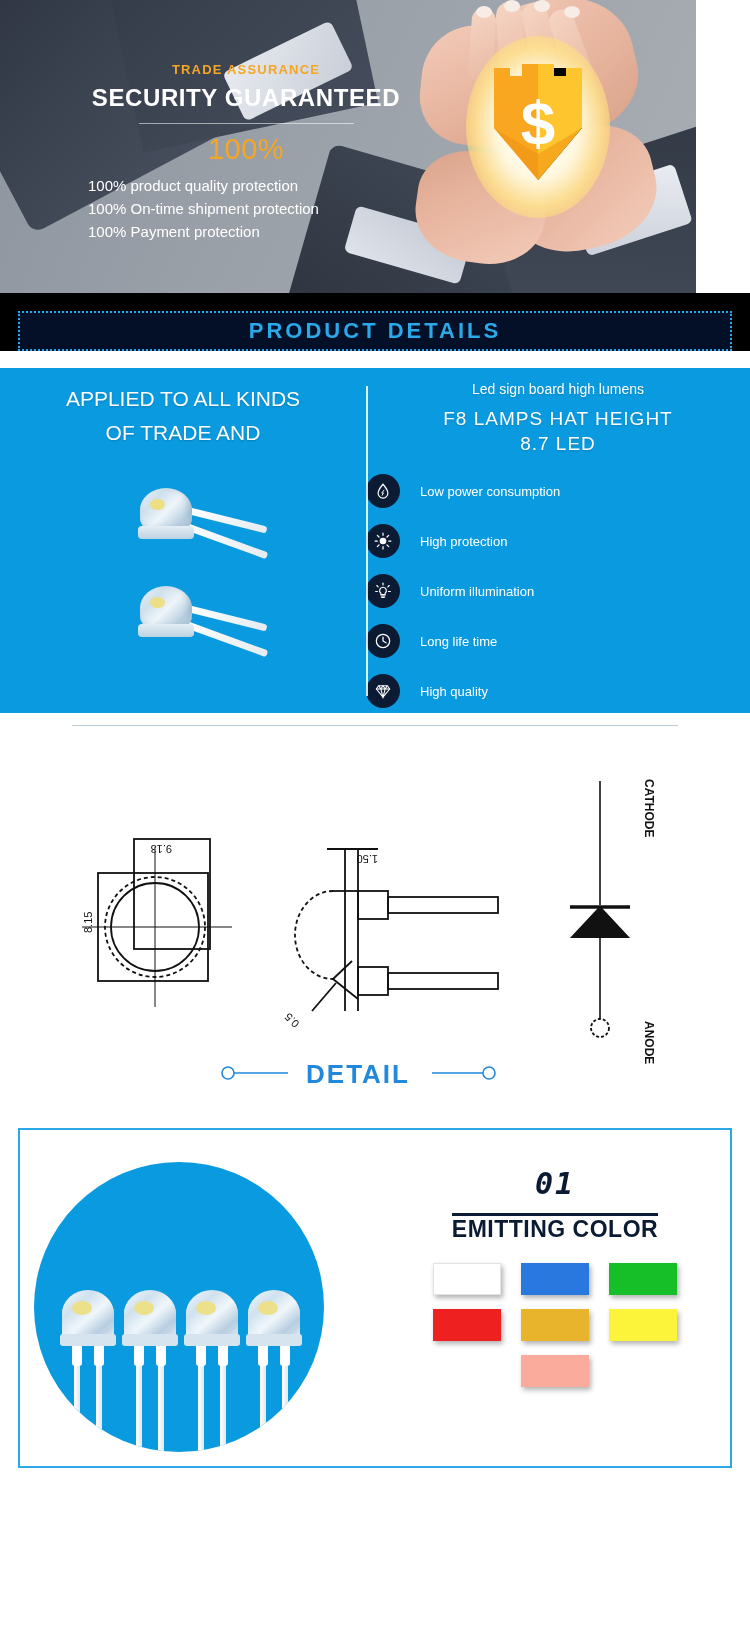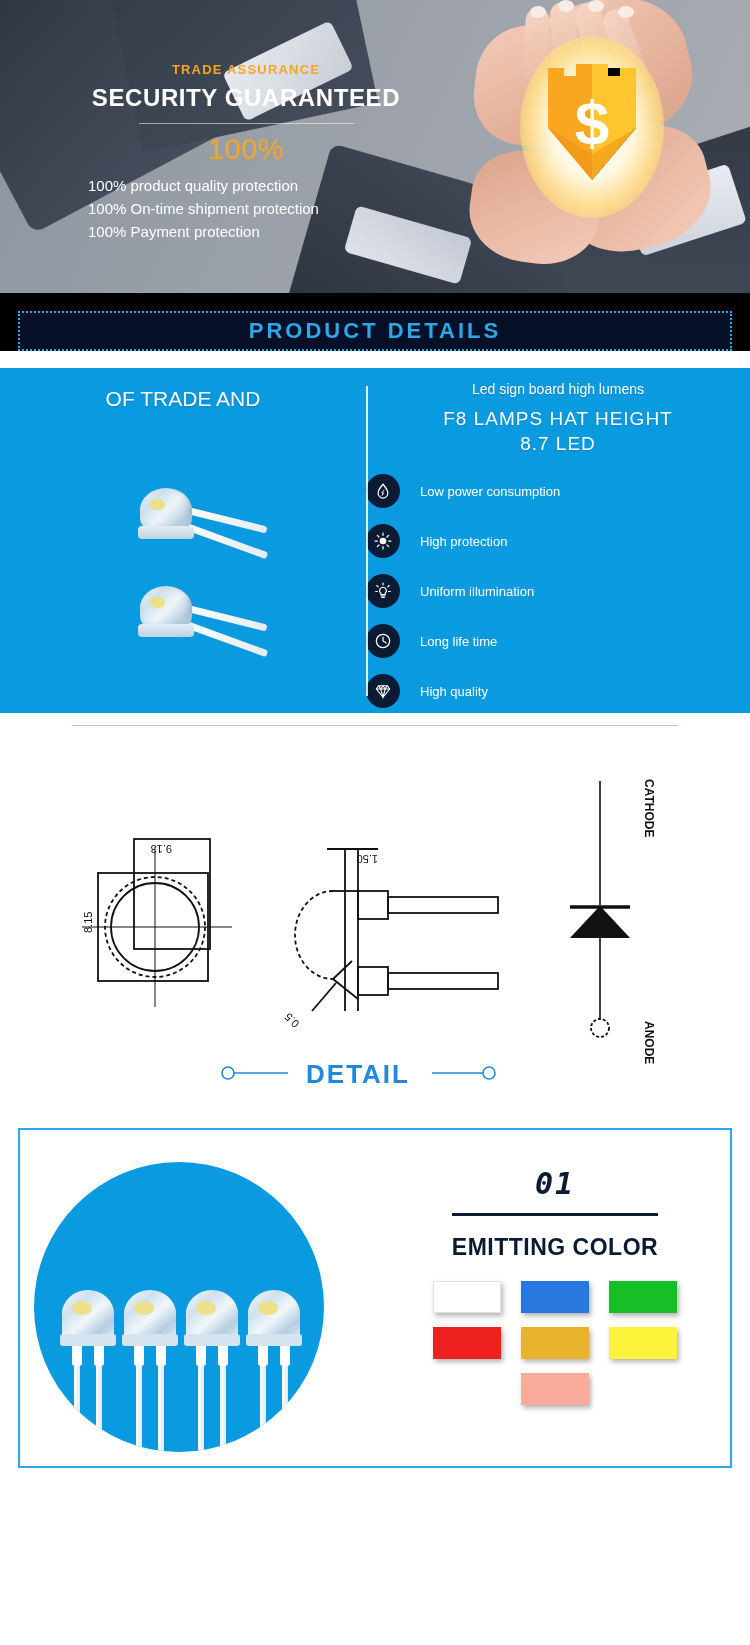--- a/index.html
+++ b/index.html
@@ -7,21 +7,21 @@
     width: 750px;
     height: 1645px;
     font-family: "Liberation Sans", sans-serif;
     background: #ffffff;
     overflow: hidden;
   }
 
   
   .hero {
     position: relative;
-    width: 750px;
+    width: 696px;
     height: 293px;
     background: linear-gradient(115deg, #8e949e 0%, #9aa0a8 40%, #a9aeb4 100%);
     overflow: hidden;
   }
   .hero-suit-left {
     position: absolute; left: -40px; top: -60px;
     width: 330px; height: 230px;
     background: linear-gradient(160deg, #2e3440 0%, #3d4553 55%, #4a5160 100%);
     transform: rotate(-28deg);
     border-radius: 12px;
@@ -320,21 +320,20 @@
   .num-rule {
     width: 206px;
     height: 3px;
     background: #0b1b34;
     margin: 12px auto 0 auto;
   }
   .emit-title {
     font-size: 23px;
     font-weight: bold;
     color: #0b1b34;
-    margin-top: 18px;
     letter-spacing: 0.5px;
   }
   .swatch-grid {
     margin-top: 20px;
     display: flex;
     flex-wrap: wrap;
     justify-content: center;
     gap: 14px 20px;
     padding: 0 28px;
   }
@@ -398,20 +397,21 @@
 
 <div class="pd-wrap">
   <div class="pd-bar">
     <span>PRODUCT DETAILS</span>
   </div>
 </div>
 
 <div class="blue-sec">
   <div class="blue-left">
     <div class="blue-left-title">
+      <div>APPLIED TO ALL KINDS</div>
       <div>OF TRADE AND</div>
     </div>
 
     <div class="led-photo" style="left:140px;top:120px;">
       <div class="led-lead" style="left:40px;top:28px;width:88px;height:7px;transform:rotate(14deg);"></div>
       <div class="led-lead" style="left:34px;top:48px;width:96px;height:7px;transform:rotate(20deg);"></div>
       <div class="led-dome" style="left:0px;top:0px;"></div>
       <div class="led-chip" style="left:10px;top:11px;"></div>
       <div class="led-skirt" style="left:-2px;top:38px;"></div>
     </div>

